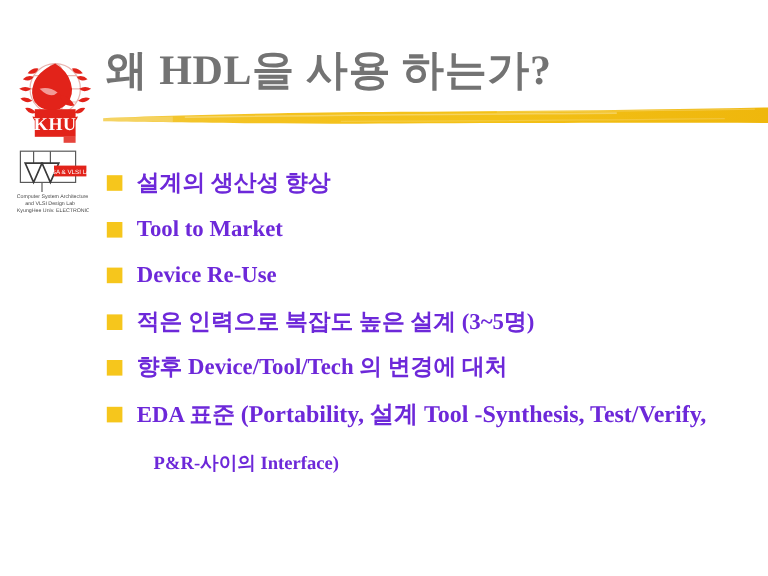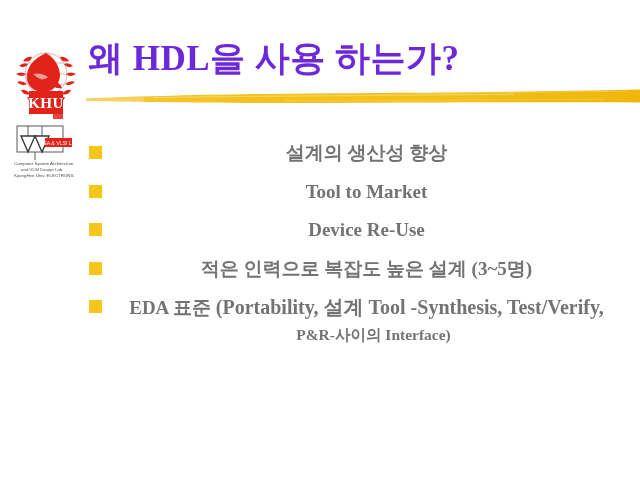--- a/index.html
+++ b/index.html
@@ -47,21 +47,21 @@
   
   #title {
     position: absolute;
     left: 88px;
     top: 41px;
     font-size: 35px;
     font-weight: bold;
     letter-spacing: 0.5px;
     white-space: nowrap;
     line-height: 1.05;
-    color: #6d28d9;
+    color: #737373;
   }
 
   
   #title-rule {
     position: absolute;
     left: 84px;
     top: 86px;
     width: 556px;
     height: 26px;
     pointer-events: none;
@@ -87,30 +87,29 @@
     height: 13px;
     background: #f6c61c;
     margin-top: 7px;
     margin-right: 12px;
   }
   .bullet-text {
     flex: 1 1 auto;
     font-size: 19px;
     font-weight: bold;
     line-height: 1.45;
-    color: #737373;
-    text-align: center;
+    color: #6d28d9;
   }
   .bullet-text .small {
     font-size: 20px;
     font-weight: bold;
   }
   .cont-line {
     display: block;
-    margin-top: 2px;
+    margin-top: 15px;
     padding-left: 14px;
     font-size: 15.5px;
     font-weight: bold;
   }
 </style>
 </head>
 <body>
 
 <div id="slide">
 
@@ -217,20 +216,24 @@
     <div class="bullet-row">
       <span class="bullet-marker"></span>
       <span class="bullet-text">Device Re-Use</span>
     </div>
 
     <div class="bullet-row">
       <span class="bullet-marker"></span>
       <span class="bullet-text">적은 인력으로 복잡도 높은 설계 (3~5명)</span>
     </div>
 
+    <div class="bullet-row">
+      <span class="bullet-marker"></span>
+      <span class="bullet-text">향후 Device/Tool/Tech 의 변경에 대처</span>
+    </div>
 
     <div class="bullet-row tight">
       <span class="bullet-marker"></span>
       <span class="bullet-text"><span>EDA 표준 </span><span class="small">(Portability, 설계 Tool -Synthesis, Test/Verify,</span><span class="cont-line">P&amp;R-사이의 Interface)</span></span>
     </div>
 
   </div>
 
 </div>
 

